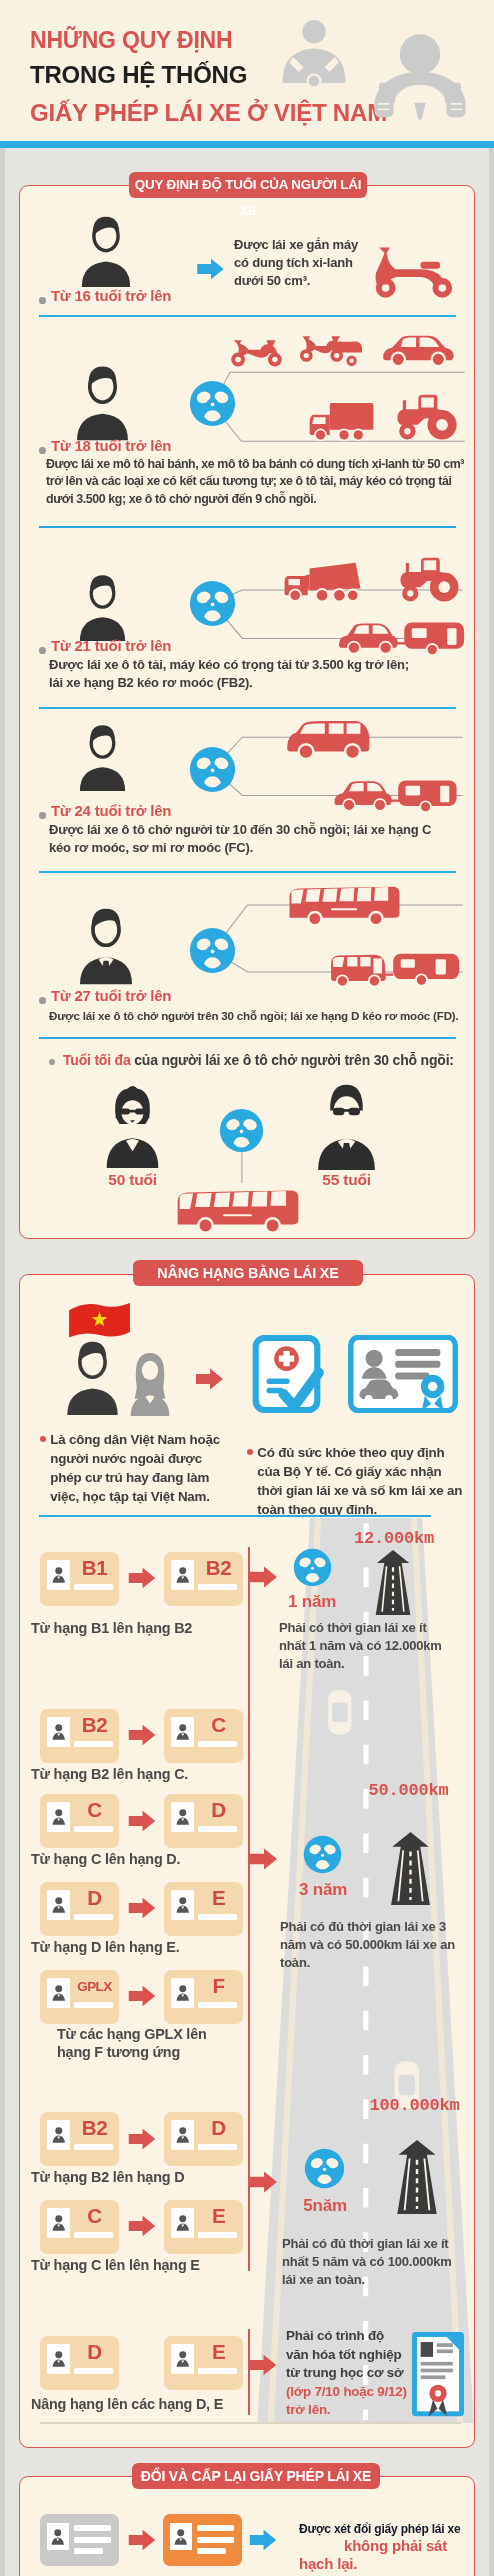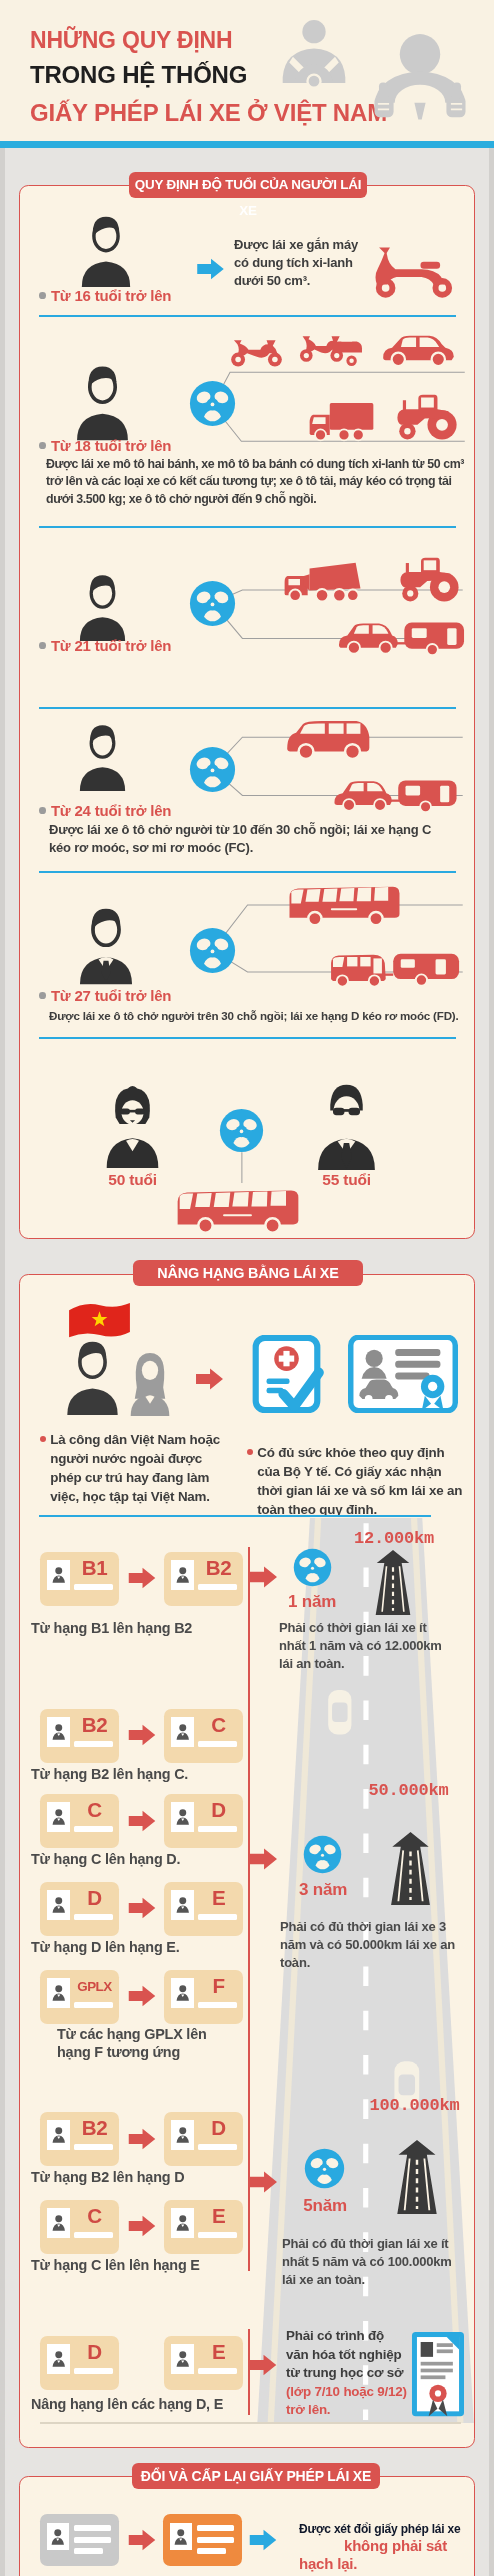--- a/index.html
+++ b/index.html
@@ -9,21 +9,21 @@
   .edge{top:0;width:5.2px;height:2937px;background:#d2d0cd;}
   .header{top:0;left:0;width:495px;height:141px;background:#f9f2e3;}
   .h-l1{color:#d9534f;font-size:23px;font-weight:800;}
   .h-l2{color:#1f1f1f;font-size:24px;font-weight:800;}
   .h-l3{color:#d9534f;font-size:24px;font-weight:800;}
   .stripe{top:141px;left:0;width:495px;height:7.2px;background:#2badde;}
   .panel{background:#fbf3e4;border:1.5px solid #d9534f;border-radius:9.3px;}
   .pill{background:#d9534f;border-radius:6.2px;color:#fff;font-weight:800;text-align:center;z-index:5;}
   .divider{height:1.5px;background:#29a9e0;}
   .gdivider{height:1.5px;background:#ddd5c4;}
-  .age{display:flex;align-items:center;gap:5.2px;color:#d9534f;font-size:15px;font-weight:800;white-space:nowrap;}
+  .age{display:flex;align-items:flex-end;gap:5.2px;color:#d9534f;font-size:15px;font-weight:800;white-space:nowrap;}
   .dot{width:6.7px;height:6.7px;border-radius:50%;background:#9b9b9b;flex:0 0 auto;}
   .rdot{width:6.2px;height:6.2px;border-radius:50%;background:#d9534f;display:inline-block;margin-right:4.1px;flex:0 0 auto;}
   .desc{color:#3d3d3d;font-weight:700;font-size:13px;line-height:1.4;}
   .desc-sm{font-size:12.4px;letter-spacing:-0.4px;}
   .caption{color:#4a4a4a;font-weight:800;font-size:14.4px;line-height:1.25;}
   .dur{color:#d9534f;font-weight:800;font-size:17px;text-align:center;white-space:nowrap;}
   .dist{color:#d9534f;font-weight:800;font-size:17px;text-align:center;white-space:nowrap;font-family:Liberation Mono, monospace;}
   .note{color:#4a4a4a;font-weight:700;font-size:13px;line-height:1.38;}
   .bullet2{display:flex;align-items:flex-start;color:#3d3d3d;font-weight:800;font-size:13.4px;line-height:1.42;}
   .bullet2 .rdot{margin-top:6.2px;}
@@ -392,20 +392,21 @@
   <svg class="abs" style="left:189px;top:580px" width="47" height="47" viewBox="0 0 92 92">
       <use href="#i-steer"></use>
     </svg>
   <svg class="abs" style="left:334px;top:616px;color:#d9534f" width="135" height="42" viewBox="0 0 262 82">
       <use href="#i-suvtrail"></use>
     </svg>
   <div class="abs age" style="left:39px;top:637px">
     <span class="dot"></span>
     <span>Từ 21 tuổi trở lên</span>
   </div>
+  <div class="abs desc" style="left:49px;top:656px;width:361px">Được lái xe ô tô tải, máy kéo có trọng tải từ 3.500 kg trở lên; lái xe hạng B2 kéo rơ moóc (FB2).</div>
   <div class="abs divider" style="left:39px;top:707px;width:417px"></div>
 
   <svg class="abs" style="left:282px;top:716px;color:#d9534f" width="94" height="47" viewBox="0 0 182 92">
       <use href="#i-minivan"></use>
     </svg>
   <svg class="abs" style="left:72px;top:721px;color:#333" width="61" height="70" viewBox="0 0 118 136">
       <use href="#i-person"></use>
     </svg>
   <svg class="abs" style="left:189px;top:746px" width="47" height="47" viewBox="0 0 92 92">
       <use href="#i-steer"></use>
@@ -432,20 +433,24 @@
   <svg class="abs" style="left:322px;top:949px;color:#d9534f" width="149px" height="40" viewBox="0 0 290 78">
       <use href="#i-vantrail"></use>
     </svg>
   <div class="abs age" style="left:39px;top:987px">
     <span class="dot"></span>
     <span>Từ 27 tuổi trở lên</span>
   </div>
   <div class="abs desc" style="left:49px;top:1008px;width:422px;font-size:11.6px;white-space:nowrap">Được lái xe ô tô chở người trên 30 chỗ ngồi; lái xe hạng D kéo rơ moóc (FD).</div>
   <div class="abs divider" style="left:39px;top:1037px;width:417px"></div>
 
+  <div class="abs" style="left:49px;top:1052px;font-size:14px">
+    <span class="rdot" style="background:#9b9b9b"></span>
+    <span class="maxlead">Tuổi tối đa</span><span class="maxrest"> của người lái xe ô tô chở người trên 30 chỗ ngồi:</span>
+  </div>
   <svg class="abs" style="left:100px;top:1084px;color:#2e2e2e" width="65" height="84" viewBox="0 0 126 164">
       <use href="#i-woman50"></use>
     </svg>
   <svg class="abs" style="left:219px;top:1108px" width="45" height="45" viewBox="0 0 88 88">
       <use href="#i-steer"></use>
     </svg>
   <svg class="abs" style="left:309px;top:1082px;color:#2e2e2e" width="75" height="88" viewBox="0 0 145 170">
       <use href="#i-man55"></use>
     </svg>
   <div class="abs dur" style="left:100px;top:1171px;width:65px;font-size:15.5px">50 tuổi</div>

